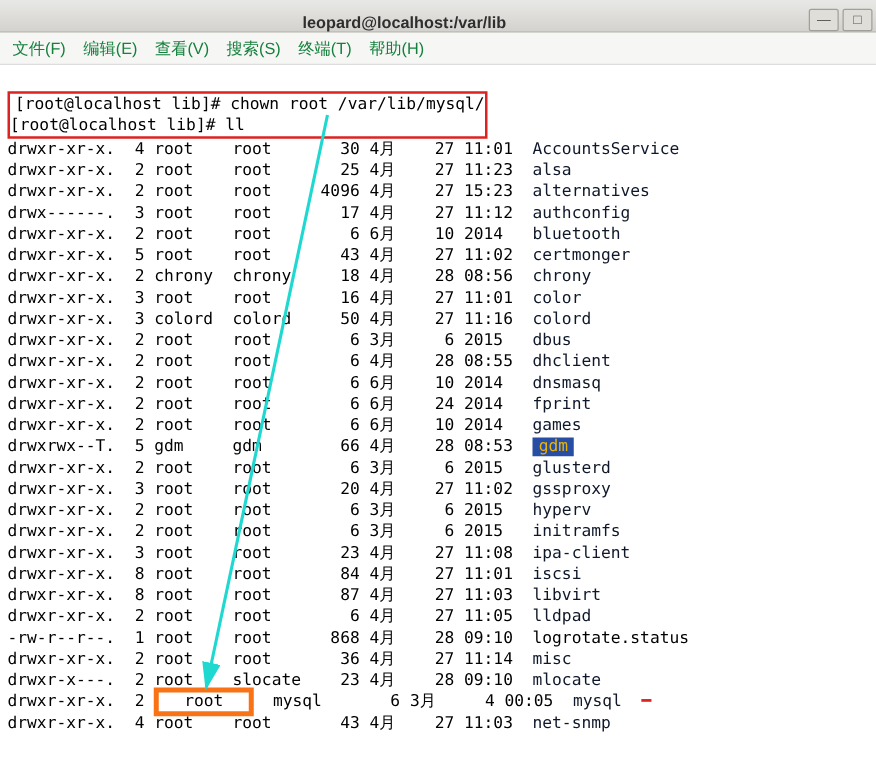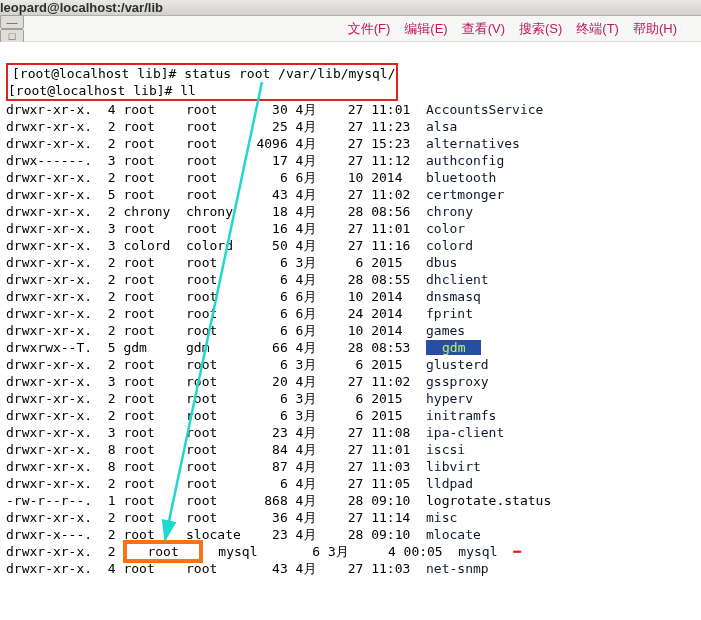--- a/index.html
+++ b/index.html
@@ -1,25 +1,25 @@
 <!DOCTYPE html>
 <html><head>
   <meta charset="utf-8">
   <style>
     * { margin: 0; padding: 0; box-sizing: border-box; }
     body { font-family: monospace; font-size: 13px; background: #fff; width: 701px; }
-    .titlebar { background: linear-gradient(#e8e8e6,#d4d2ce); height: 16px; display:flex; align-items:flex-start; border-bottom:1px solid #b0b0a8; position:relative;flex-direction:column; }
+    .titlebar { background: linear-gradient(#e8e8e6,#d4d2ce); height: 26px; display:flex; align-items:flex-end; border-bottom:1px solid #b0b0a8; position:relative; }
     .title { flex:1; text-align:center; font-weight:bold; font-family: sans-serif; font-size:13px; color:#2e2e2e; }
     .winbtn { width:24px; height:18px; margin-right:3px; background:#e0ded8; border:1px solid #a0a09a; border-radius:2px; display:flex; align-items:center; justify-content:center; font-family:sans-serif; font-size:11px; color:#555; }
-    .menubar { background:#f6f6f4; height:26px; display:flex; align-items:center; padding:0 10px; border-bottom:1px solid #ddd; font-family: sans-serif; font-size:13px; color:#be185d;justify-content:flex-end; }
+    .menubar { background:#f6f6f4; height:26px; display:flex; align-items:center; padding:0 10px; border-bottom:1px solid #ddd; font-family: sans-serif; font-size:13px; color:#15803d; }
     .menuitem { margin-right:14px; cursor:pointer; }
     .terminal { background:#fff; color:#000; padding:4px 6px; line-height:17px; white-space:pre; position:relative; }
     .row { display:block; height:17px; }
     .blue { color:#0f172a; }
-    .gdm { color:#bef264; background:#274ea2; padding:0 16px; }
+    .gdm { color:#eab308; background:#274ea2; padding:0 5px; }
     .redbox { border:4px solid #f97316; padding:0 20px; }
     .redbox-big { border:2px solid #d22; display:inline-block; }
     .inner-pad { padding: 0 4px; }
     .arrow-svg { position:absolute; left:0; top:0; pointer-events:none; }
   </style>
 </head>
 <body>
 
 <div class="titlebar">
   <div class="title">leopard@localhost:/var/lib</div>
@@ -34,21 +34,21 @@
 <div class="menubar">
   <span class="menuitem">文件(F)</span>
   <span class="menuitem">编辑(E)</span>
   <span class="menuitem">查看(V)</span>
   <span class="menuitem">搜索(S)</span>
   <span class="menuitem">终端(T)</span>
   <span class="menuitem">帮助(H)</span>
 </div>
 
 <div class="terminal">
-<span class="redbox-big"><span class="inner-pad"><span>[root@localhost lib]# </span><span>status root /var/lib/mysql/</span>
+<span class="redbox-big"><span class="inner-pad"><span>[root@localhost lib]# </span><span>chown root /var/lib/mysql/</span>
 <span>[root@localhost lib]# </span><span>ll</span>                        </span></span>
 <div id="listing"><div class="row">drwxr-xr-x.  4 root    root       30 4月    27 11:01  <span class="blue">AccountsService</span></div><div class="row">drwxr-xr-x.  2 root    root       25 4月    27 11:23  <span class="blue">alsa</span></div><div class="row">drwxr-xr-x.  2 root    root     4096 4月    27 15:23  <span class="blue">alternatives</span></div><div class="row">drwx------.  3 root    root       17 4月    27 11:12  <span class="blue">authconfig</span></div><div class="row">drwxr-xr-x.  2 root    root        6 6月    10 2014   <span class="blue">bluetooth</span></div><div class="row">drwxr-xr-x.  5 root    root       43 4月    27 11:02  <span class="blue">certmonger</span></div><div class="row">drwxr-xr-x.  2 chrony  chrony     18 4月    28 08:56  <span class="blue">chrony</span></div><div class="row">drwxr-xr-x.  3 root    root       16 4月    27 11:01  <span class="blue">color</span></div><div class="row">drwxr-xr-x.  3 colord  colord     50 4月    27 11:16  <span class="blue">colord</span></div><div class="row">drwxr-xr-x.  2 root    root        6 3月     6 2015   <span class="blue">dbus</span></div><div class="row">drwxr-xr-x.  2 root    root        6 4月    28 08:55  <span class="blue">dhclient</span></div><div class="row">drwxr-xr-x.  2 root    root        6 6月    10 2014   <span class="blue">dnsmasq</span></div><div class="row">drwxr-xr-x.  2 root    root        6 6月    24 2014   <span class="blue">fprint</span></div><div class="row">drwxr-xr-x.  2 root    root        6 6月    10 2014   <span class="blue">games</span></div><div class="row">drwxrwx--T.  5 gdm     gdm        66 4月    28 08:53  <span class="gdm">gdm</span></div><div class="row">drwxr-xr-x.  2 root    root        6 3月     6 2015   <span class="blue">glusterd</span></div><div class="row">drwxr-xr-x.  3 root    root       20 4月    27 11:02  <span class="blue">gssproxy</span></div><div class="row">drwxr-xr-x.  2 root    root        6 3月     6 2015   <span class="blue">hyperv</span></div><div class="row">drwxr-xr-x.  2 root    root        6 3月     6 2015   <span class="blue">initramfs</span></div><div class="row">drwxr-xr-x.  3 root    root       23 4月    27 11:08  <span class="blue">ipa-client</span></div><div class="row">drwxr-xr-x.  8 root    root       84 4月    27 11:01  <span class="blue">iscsi</span></div><div class="row">drwxr-xr-x.  8 root    root       87 4月    27 11:03  <span class="blue">libvirt</span></div><div class="row">drwxr-xr-x.  2 root    root        6 4月    27 11:05  <span class="blue">lldpad</span></div><div class="row">-rw-r--r--.  1 root    root      868 4月    28 09:10  <span class="">logrotate.status</span></div><div class="row">drwxr-xr-x.  2 root    root       36 4月    27 11:14  <span class="blue">misc</span></div><div class="row">drwxr-x---.  2 root    slocate    23 4月    28 09:10  <span class="blue">mlocate</span></div><div class="row">drwxr-xr-x.  2 <span class="redbox">root</span>  mysql       6 3月     4 00:05  <span class="blue">mysql</span>  <span style="color:#d22;font-weight:bold">━</span></div><div class="row">drwxr-xr-x.  4 root    root       43 4月    27 11:03  <span class="blue">net-snmp</span></div></div>
 <svg class="arrow-svg" width="701" height="560">
   <defs>
         <marker id="ah" markerWidth="10" markerHeight="10" refX="8" refY="3" orient="auto">
           <path d="M0,0 L0,6 L9,3 z" fill="#1fd8d0"></path>
         </marker>
       </defs>
   <line x1="262" y1="40" x2="165" y2="498" stroke="#1fd8d0" stroke-width="2.5" marker-end="url(#ah)"></line>
 </svg>

